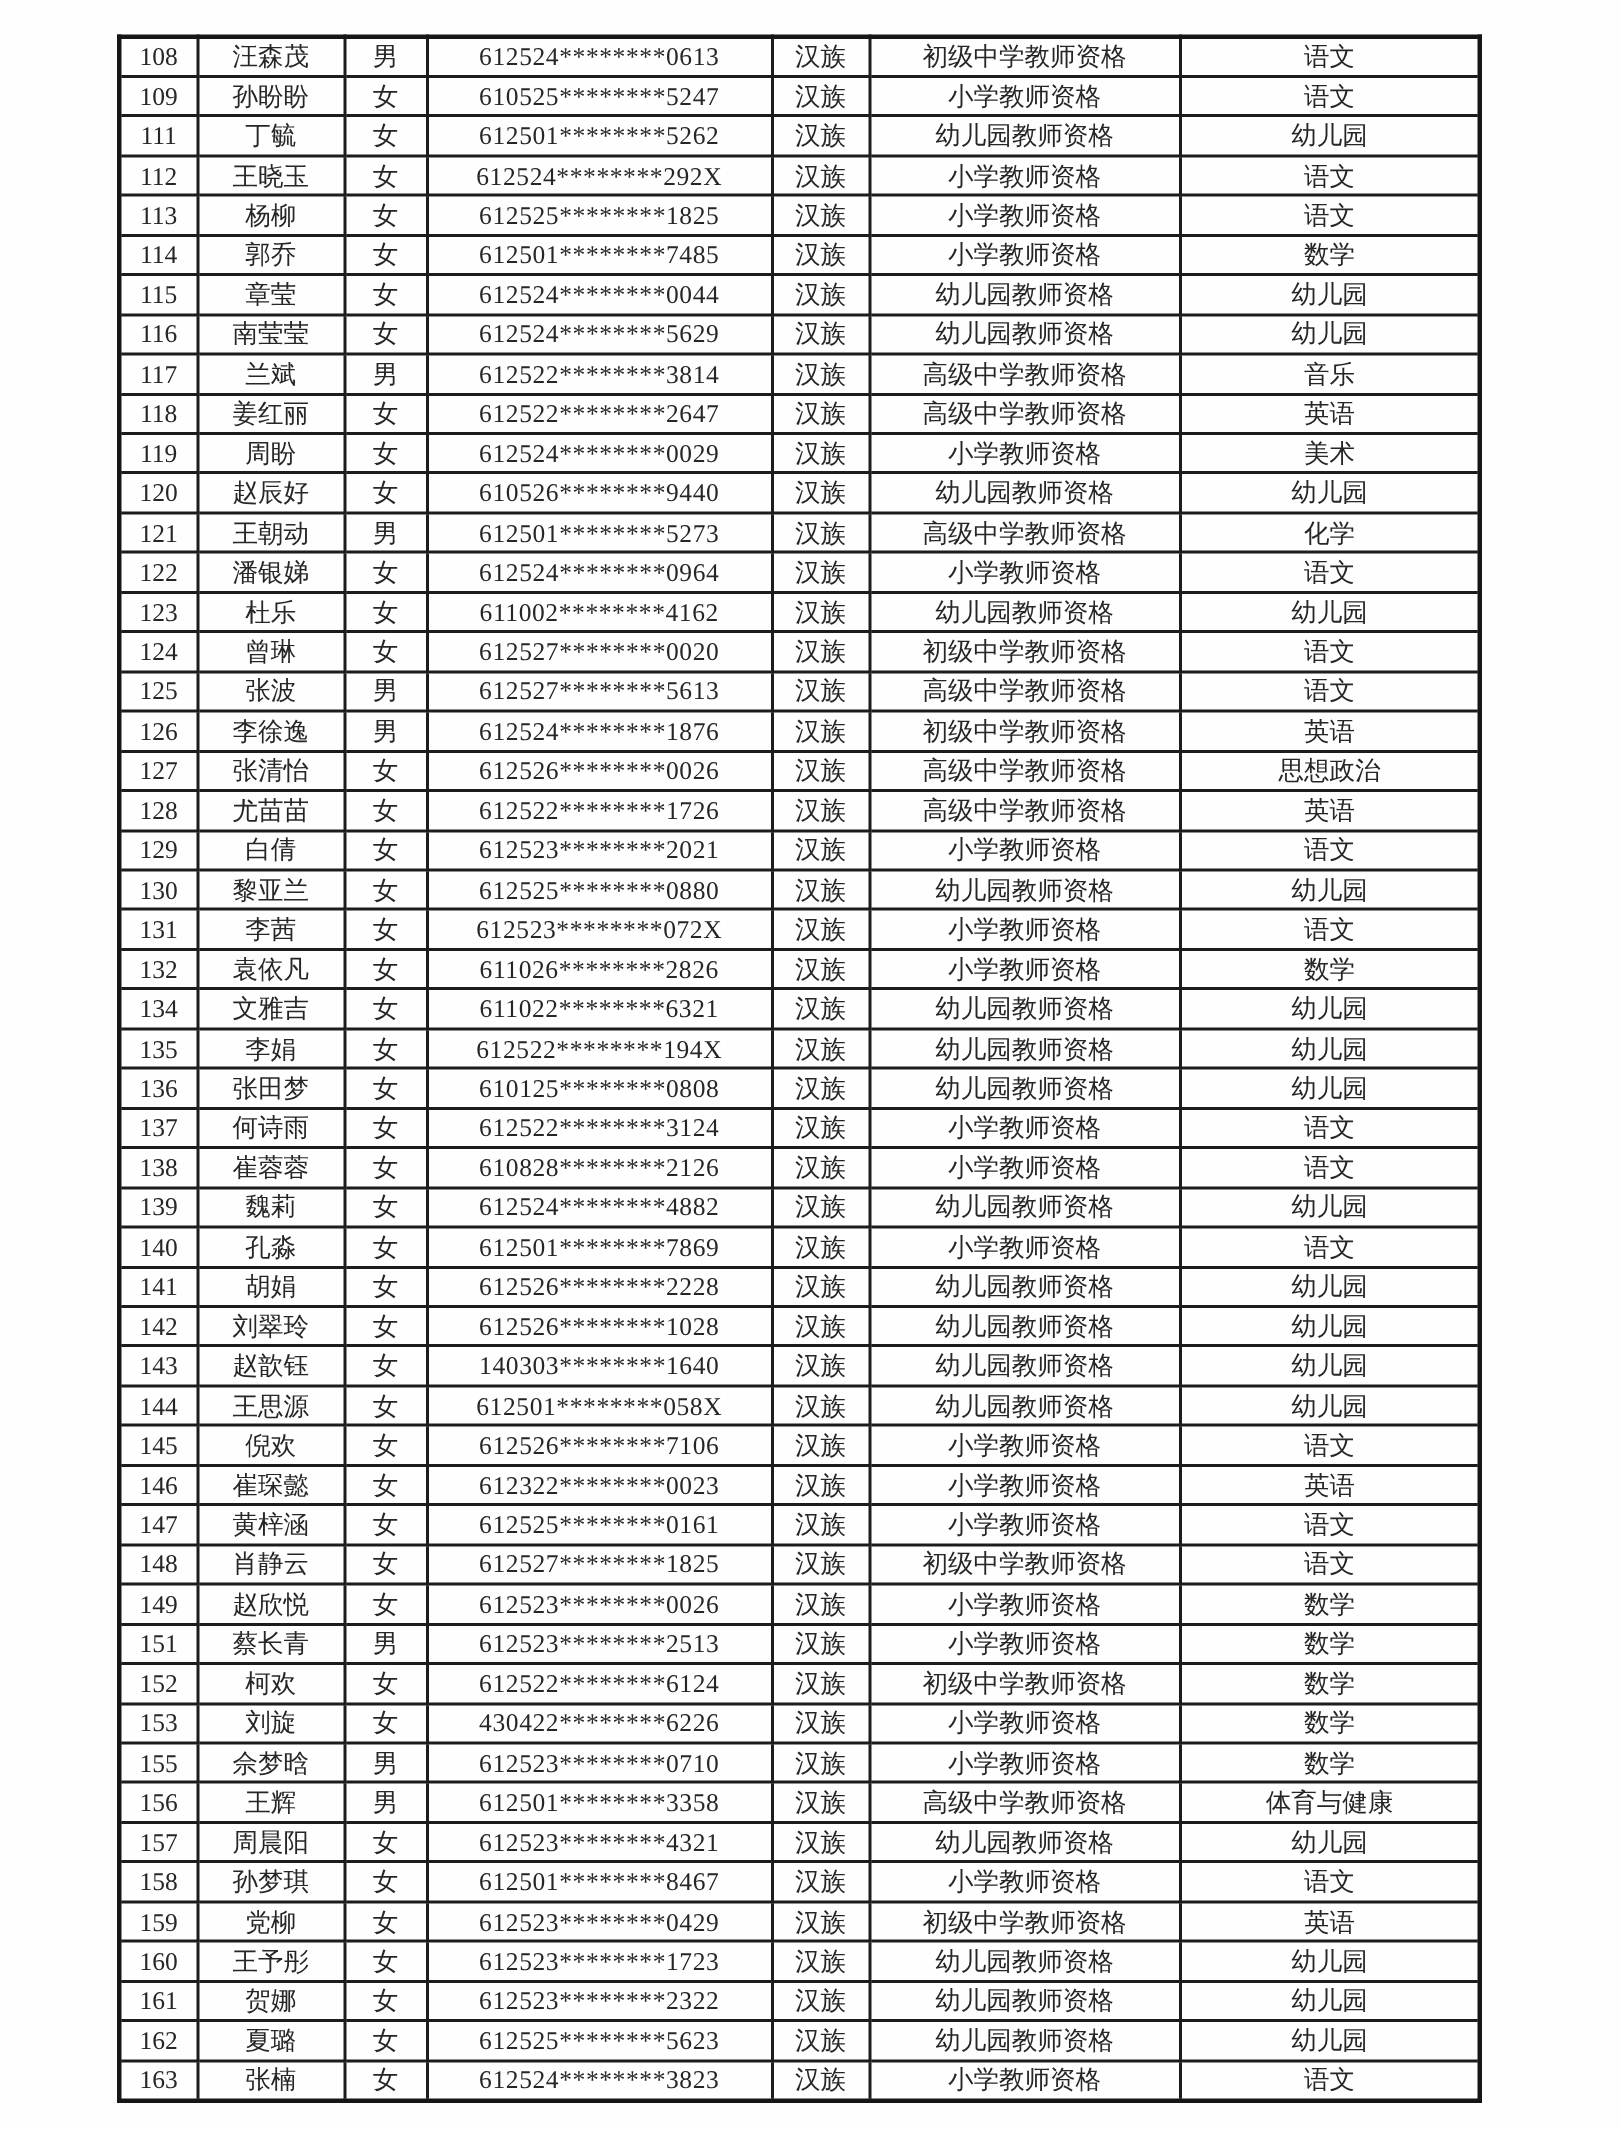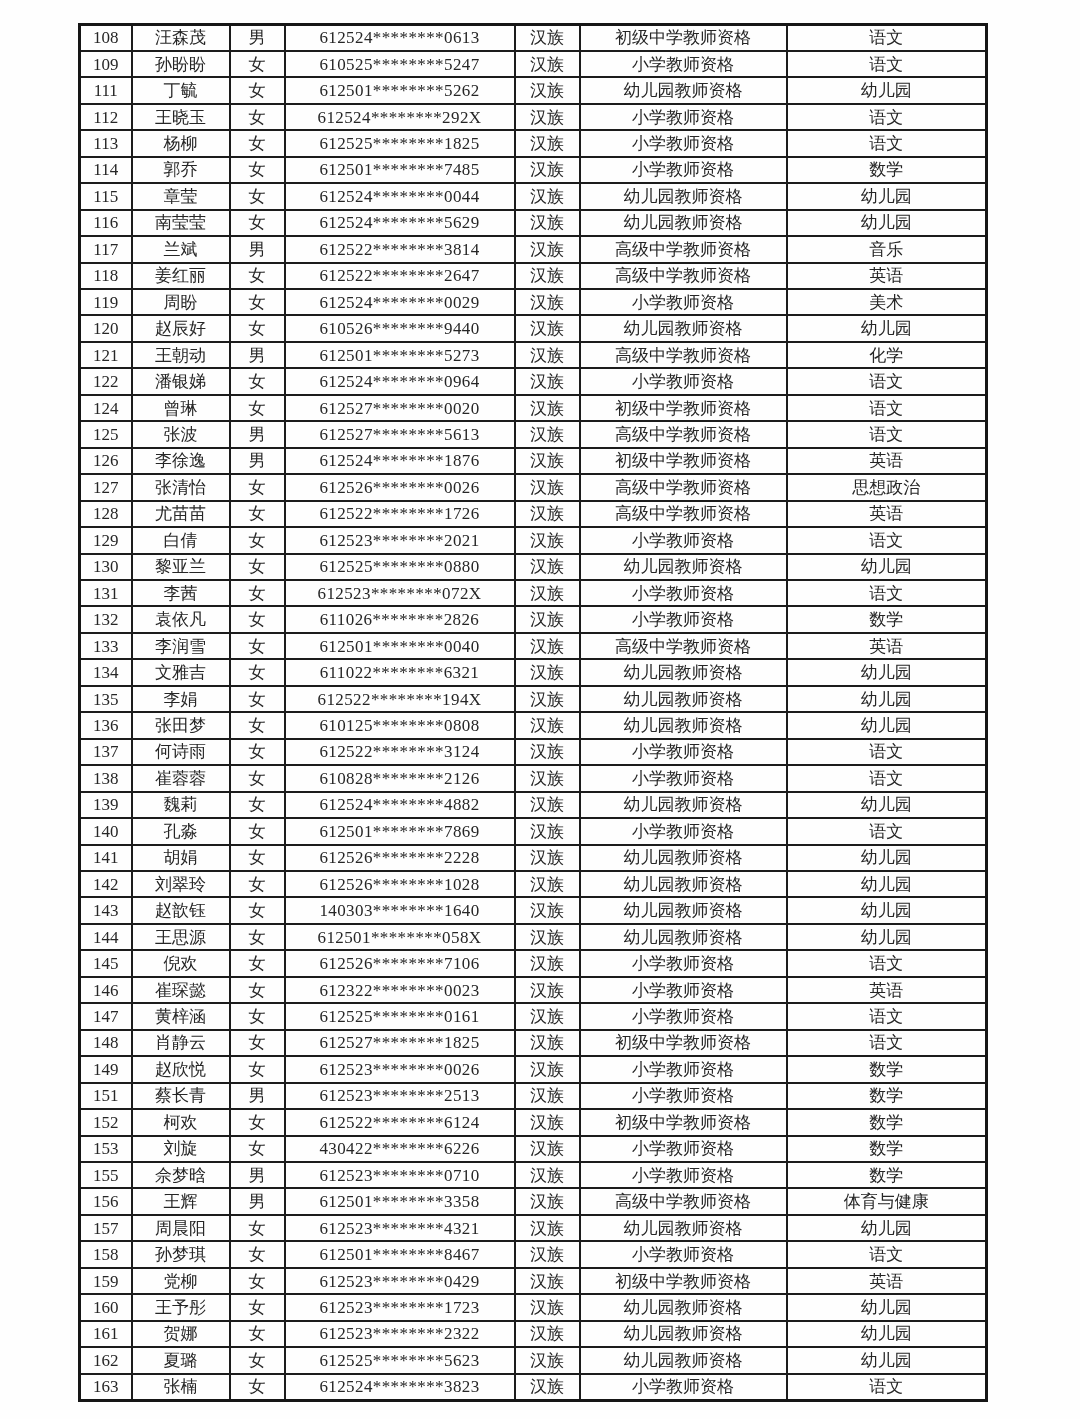--- a/index.html
+++ b/index.html
@@ -182,20 +182,29 @@
         <tr>
           <td class="col-no">122</td>
           <td class="col-name">潘银娣</td>
           <td class="col-gender">女</td>
           <td class="col-id">612524********0964</td>
           <td class="col-ethnicity">汉族</td>
           <td class="col-qualification">小学教师资格</td>
           <td class="col-subject">语文</td>
         </tr>
         <tr>
+          <td class="col-no">123</td>
+          <td class="col-name">杜乐</td>
+          <td class="col-gender">女</td>
+          <td class="col-id">611002********4162</td>
+          <td class="col-ethnicity">汉族</td>
+          <td class="col-qualification">幼儿园教师资格</td>
+          <td class="col-subject">幼儿园</td>
+        </tr>
+        <tr>
           <td class="col-no">124</td>
           <td class="col-name">曾琳</td>
           <td class="col-gender">女</td>
           <td class="col-id">612527********0020</td>
           <td class="col-ethnicity">汉族</td>
           <td class="col-qualification">初级中学教师资格</td>
           <td class="col-subject">语文</td>
         </tr>
         <tr>
           <td class="col-no">125</td>
@@ -261,29 +270,20 @@
           <td class="col-subject">语文</td>
         </tr>
         <tr>
           <td class="col-no">132</td>
           <td class="col-name">袁依凡</td>
           <td class="col-gender">女</td>
           <td class="col-id">611026********2826</td>
           <td class="col-ethnicity">汉族</td>
           <td class="col-qualification">小学教师资格</td>
           <td class="col-subject">数学</td>
-        </tr>
-        <tr>
-          <td class="col-no">133</td>
-          <td class="col-name">李润雪</td>
-          <td class="col-gender">女</td>
-          <td class="col-id">612501********0040</td>
-          <td class="col-ethnicity">汉族</td>
-          <td class="col-qualification">高级中学教师资格</td>
-          <td class="col-subject">英语</td>
         </tr>
         <tr>
           <td class="col-no">134</td>
           <td class="col-name">文雅吉</td>
           <td class="col-gender">女</td>
           <td class="col-id">611022********6321</td>
           <td class="col-ethnicity">汉族</td>
           <td class="col-qualification">幼儿园教师资格</td>
           <td class="col-subject">幼儿园</td>
         </tr>

